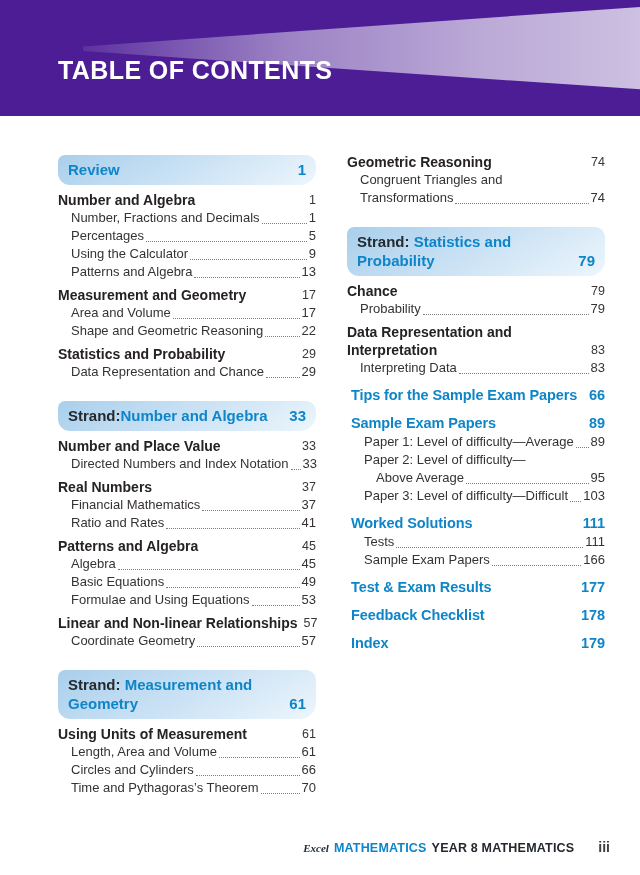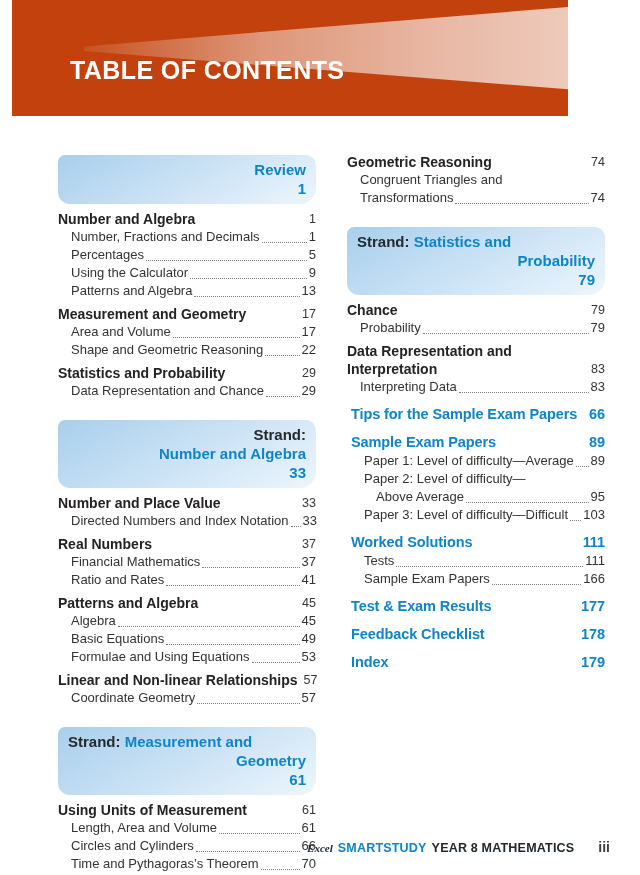--- a/index.html
+++ b/index.html
@@ -4,22 +4,22 @@
 <style>
   html,body{margin:0;padding:0;}
   body{
     width:640px;height:875px;position:relative;overflow:hidden;
     background:#ffffff;
     font-family:"Liberation Sans", sans-serif;
     -webkit-font-smoothing:antialiased;
   }
   
   .header{
-    position:absolute;top:0;left:12px;width:556px;height:116px;
-    background:#c2410c;
+    position:absolute;top:0;left:0;width:640px;height:116px;
+    background:#4c1d95;
   }
   .wedge{
     position:absolute;top:0;left:0;right:0;bottom:0;
     background:linear-gradient(to right,
       rgba(255,255,255,0.04) 8%,
       rgba(255,255,255,0.45) 45%,
       rgba(255,255,255,0.62) 75%,
       rgba(255,255,255,0.72) 100%);
     clip-path:polygon(13% 40%, 100% 6%, 100% 77%, 13% 44%);
   }
@@ -37,21 +37,21 @@
   
   .bar{
     margin:20px 0 6px 0;
     background:linear-gradient(150deg,#a9cfec 0%,#c9e1f4 48%,#edf6fc 100%);
     border-radius:7px 10px 16px 12px;
     padding:5px 10px 6px 10px;
     font-size:15px;font-weight:bold;line-height:19px;
   }
   .col > .bar:first-child{margin-top:2px;}
   .bar-line{display:block;white-space:nowrap;}
-  .bar-line.last{display:flex;align-items:flex-end;flex-direction:column;}
+  .bar-line.last{display:flex;align-items:flex-end;}
   .bar .dark{color:#24292e;}
   .bar .blue{color:#0e85c8;}
   .bar .page{color:#0e85c8;}
   .spacer{flex:1;min-width:6px;}
   
   .group{margin:0 0 5px 0;}
   .ghead{font-weight:bold;font-size:14px;line-height:18px;color:#262223;}
   .gline{white-space:nowrap;}
   .gline.last{display:flex;align-items:flex-end;}
   .gpage{font-weight:normal;font-size:12.5px;color:#3a3637;}
@@ -454,16 +454,16 @@
             <span class="spacer"></span>
             <span class="gpage">179</span>
           </div>
         </div>
       </div>
     </div>
 </div>
 
 <div class="footer">
   <span class="f-excel">Excel</span>
-  <span class="f-smart">SMARTSTUDY</span>
+  <span class="f-smart">MATHEMATICS</span>
   <span class="f-series">YEAR 8 MATHEMATICS</span>
   <span class="f-folio">iii</span>
 </div>
 
 </body></html>

